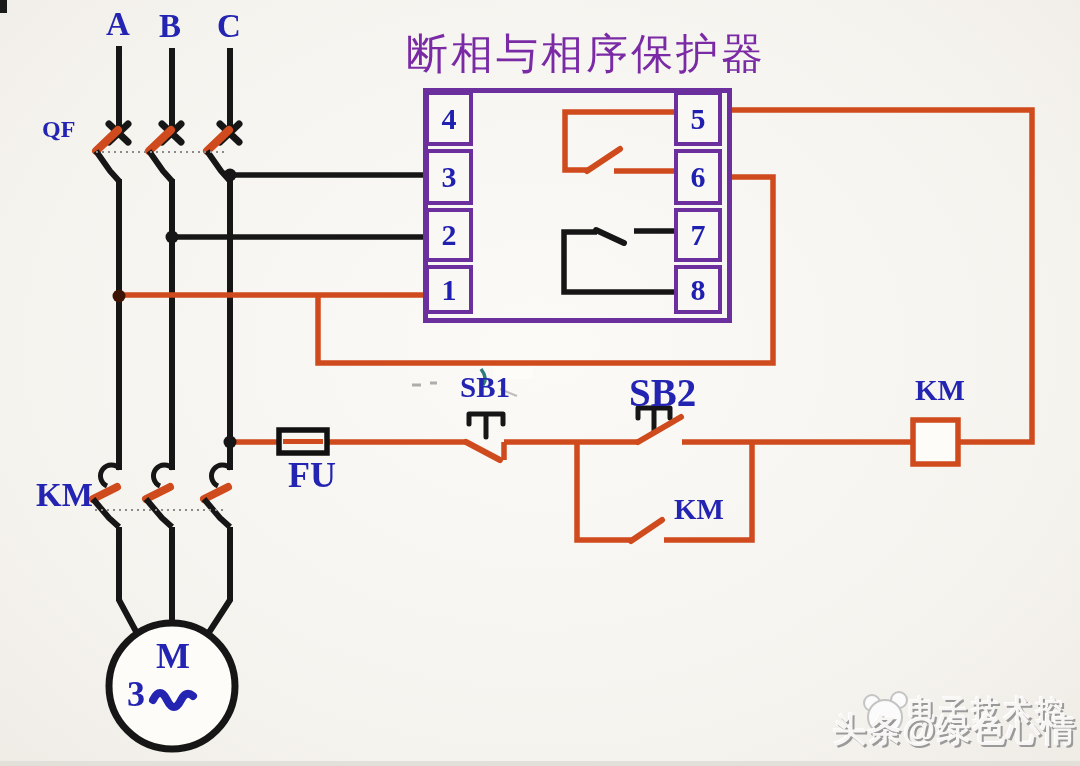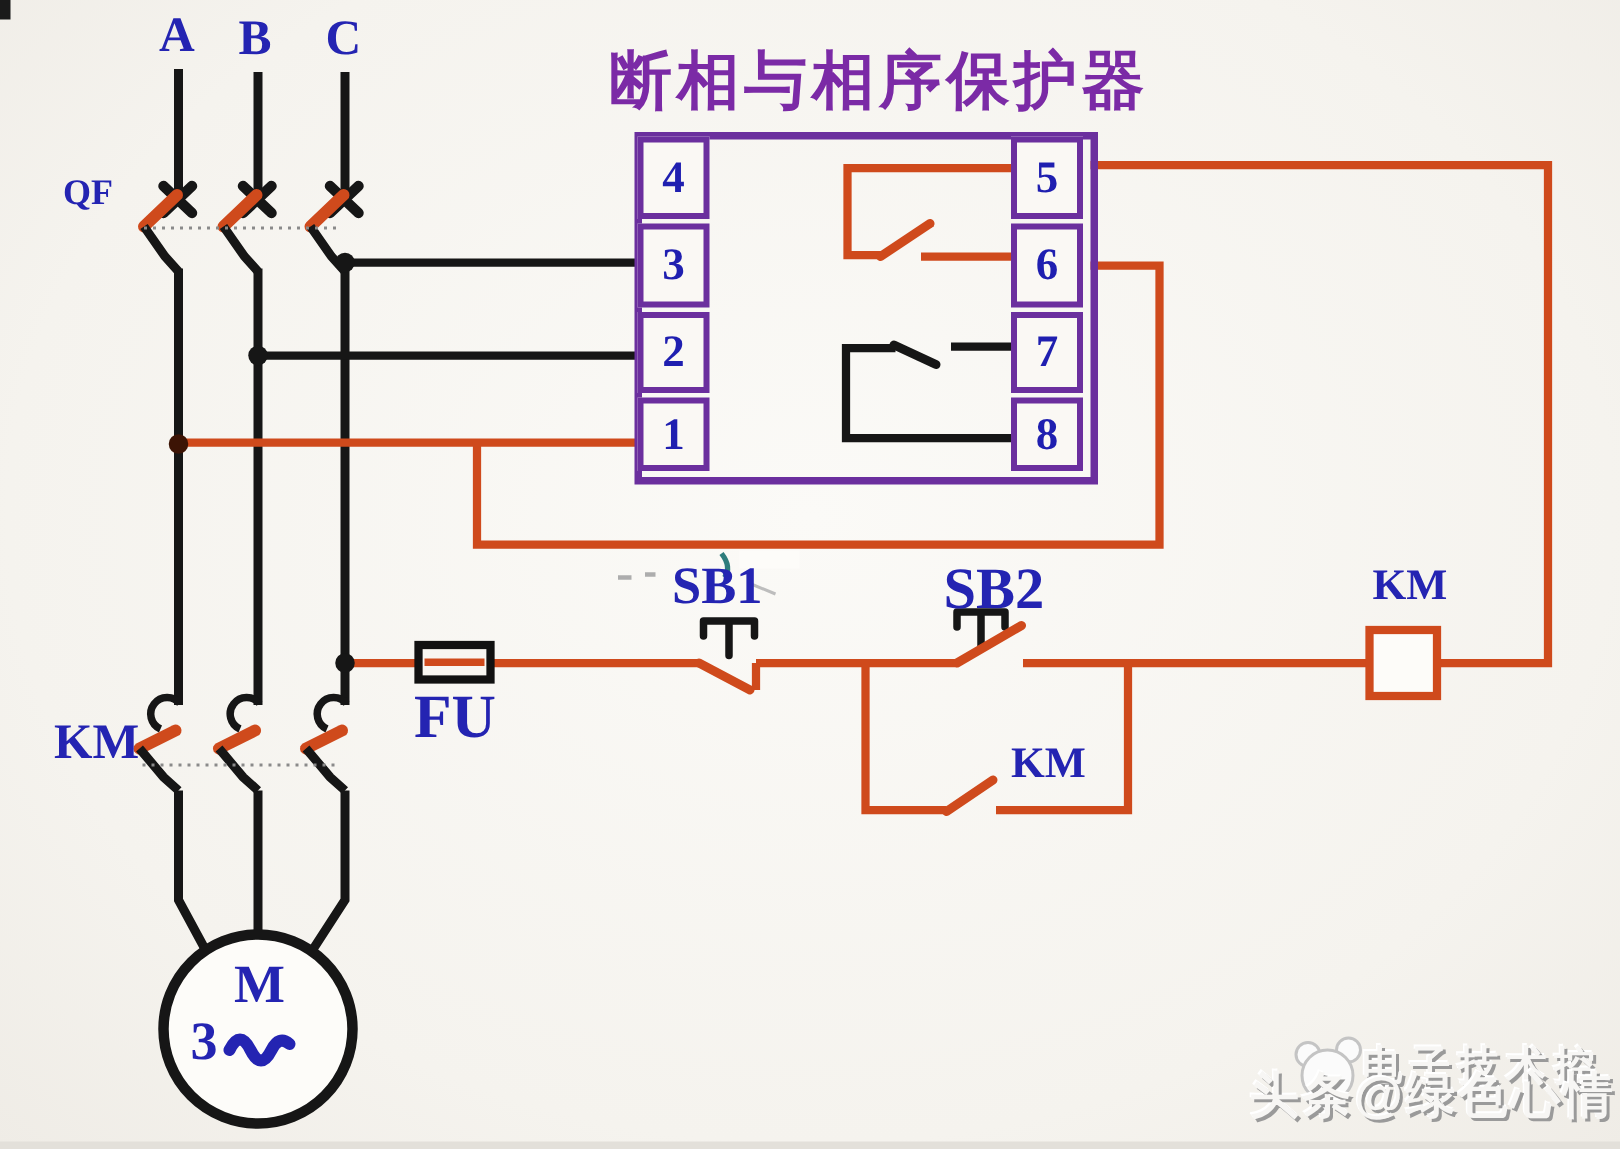--- a/index.html
+++ b/index.html
@@ -2,21 +2,21 @@
 <html><head>
 <meta charset="utf-8">
 <style>
   html,body{margin:0;padding:0;}
   #stage{
     position:relative;width:1080px;height:766px;overflow:hidden;
     background:radial-gradient(ellipse at 50% 45%, #fbfaf7 0%, #f5f3ee 70%, #efece6 100%);
     font-family:"Liberation Serif","DejaVu Serif",serif;
   }
   .lbl{position:absolute;font-weight:bold;color:#2424b2;line-height:1;white-space:nowrap;}
-  .title{position:absolute;font-weight:bold;color:#7b2aa6;font-size:42px;letter-spacing:3px;white-space:nowrap;}
+  .title{position:absolute;font-weight:normal;color:#7b2aa6;font-size:42px;letter-spacing:3px;white-space:nowrap;}
   .cell{
     position:absolute;width:40px;box-sizing:content-box;
     border:4px solid #6b2f9e;background:#faf8f4;
     display:flex;align-items:center;justify-content:center;
     font-weight:bold;color:#1f1fb0;font-size:30px;
   }
   .outerbox{position:absolute;border:5px solid #6b2f9e;background:transparent;}
   .wm{position:absolute;font-weight:bold;white-space:nowrap;
       color:#f7f6f4;text-shadow:2px 2px 0 #9a9a9a,-1px -1px 0 #ffffff;}
   svg{position:absolute;left:0;top:0;}
@@ -176,23 +176,23 @@
   <div class="cell" style="left:674px;top:149px;height:48px;">6</div>
   <div class="cell" style="left:674px;top:208px;height:46px;">7</div>
   <div class="cell" style="left:674px;top:265px;height:41px;">8</div>
 
   <div class="lbl" style="left:106px;top:8px;font-size:33px;">A</div>
   <div class="lbl" style="left:159px;top:10px;font-size:33px;">B</div>
   <div class="lbl" style="left:217px;top:10px;font-size:33px;">C</div>
 
   <div class="lbl" style="left:42px;top:117px;font-size:24px;">QF</div>
   <div class="lbl" style="left:36px;top:479px;font-size:33px;">KM</div>
-  <div class="lbl" style="left:276px;top:457px;font-size:41px;text-align:right;">FU</div>
-
-  <div class="lbl" style="left:448px;top:373px;font-size:35px;">SB1</div>
+  <div class="lbl" style="left:288px;top:457px;font-size:36px;text-align:right;">FU</div>
+
+  <div class="lbl" style="left:460px;top:373px;font-size:29px;">SB1</div>
   <div class="lbl" style="left:629px;top:373px;font-size:39px;">SB2</div>
   <div class="lbl" style="left:915px;top:376px;font-size:29px;">KM</div>
   <div class="lbl" style="left:674px;top:495px;font-size:29px;">KM</div>
 
   <div class="lbl" style="left:156px;top:638px;font-size:36px;">M</div>
   <div class="lbl" style="left:127px;top:676px;font-size:36px;">3</div>
 
   <div class="wm" style="left:908px;top:692px;font-size:27px;letter-spacing:5px;font-family:'Liberation Sans',sans-serif;">电子技术控</div>
   <div class="wm" style="left:833px;top:708px;font-size:33px;letter-spacing:2px;font-family:'Liberation Sans',sans-serif;">头条@绿色心情</div>
 

